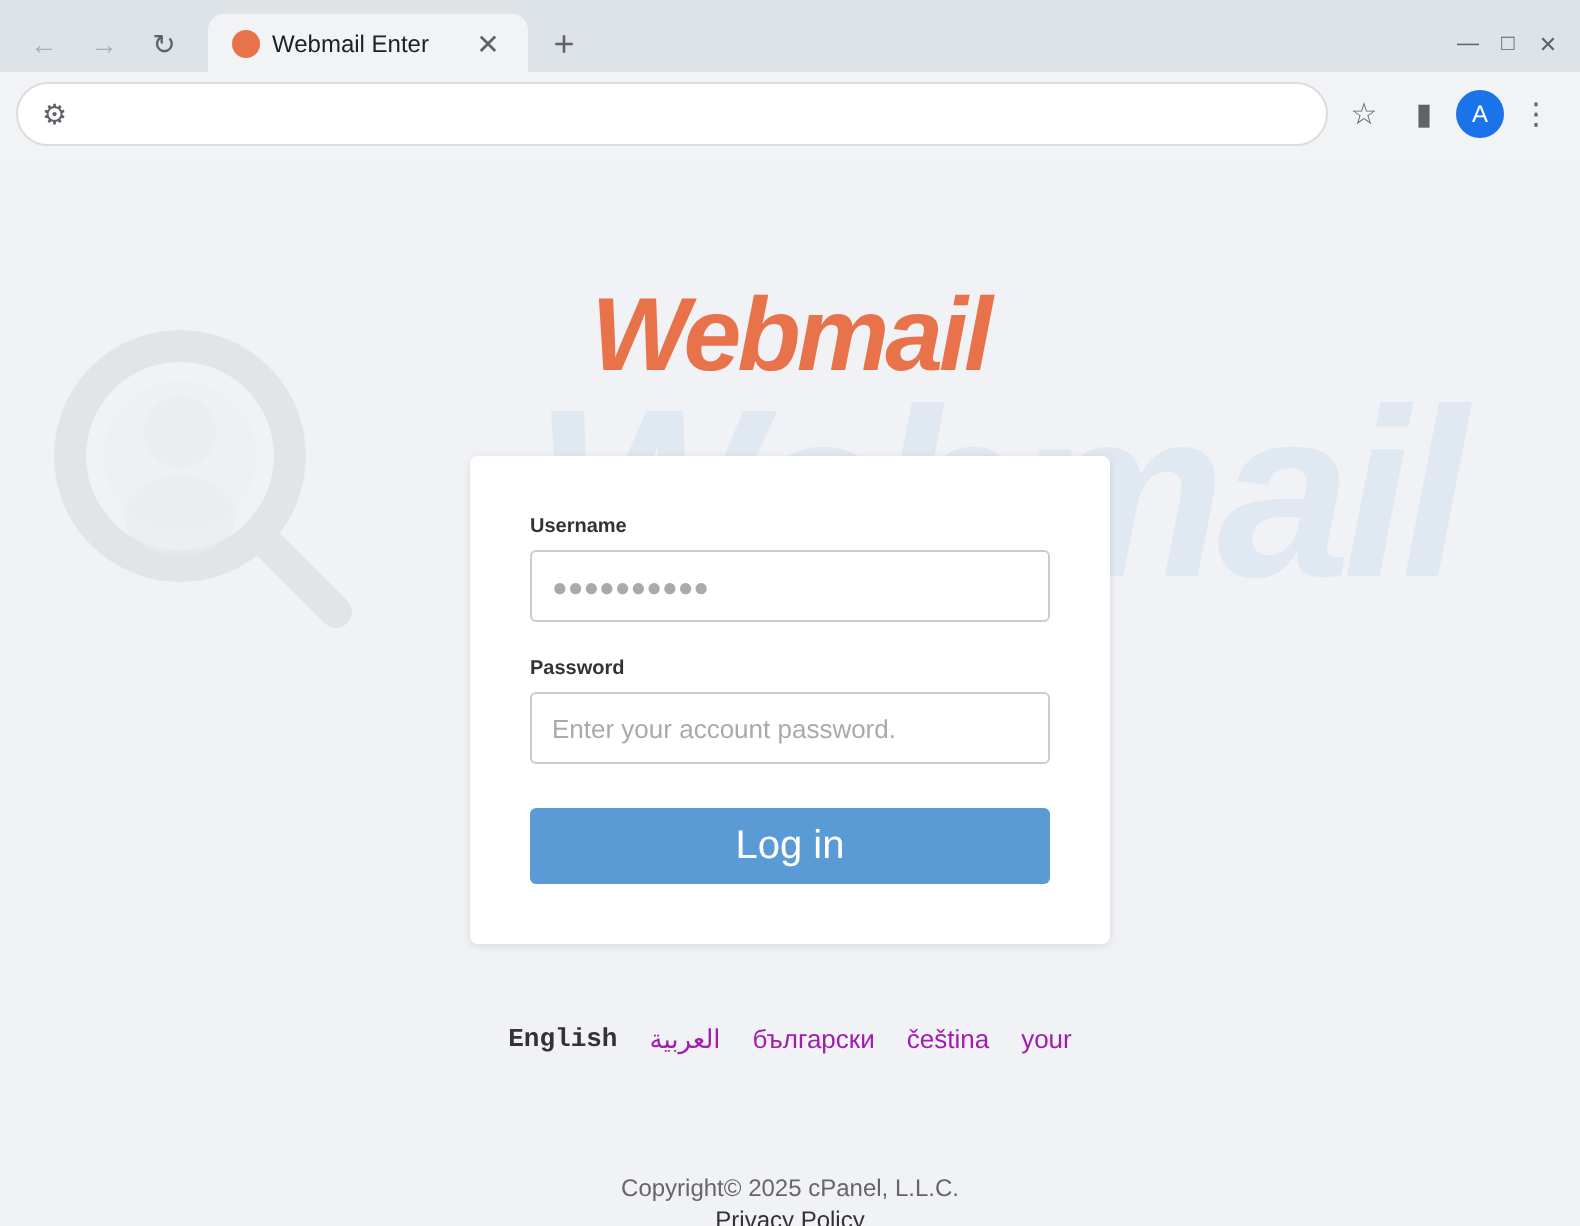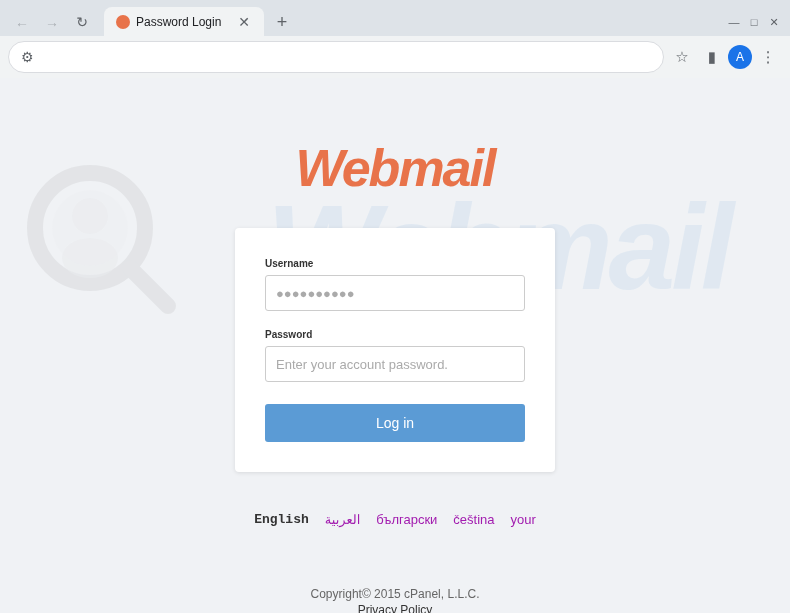--- a/index.html
+++ b/index.html
@@ -250,21 +250,21 @@
       color: #aaa;
     }
 
     .login-btn {
       width: 100%;
       height: 38px;
       background: #5b9bd5;
       color: white;
       border: none;
       border-radius: 3px;
-      font-size: 14px;
+      font-size: 20px;
       font-weight: 500;
       cursor: pointer;
       margin-top: 4px;
     }
 
     .language-bar {
       display: flex;
       gap: 16px;
       margin-top: 40px;
       font-size: 13px;
@@ -325,21 +325,21 @@
   <div class="tab-bar">
 
     <div class="window-controls">
       <button class="nav-btn disabled">←</button>
       <button class="nav-btn disabled">→</button>
       <button class="nav-btn">↻</button>
     </div>
 
     <div class="tab-active">
       <div class="tab-favicon"></div>
-      <span>Password Login</span>
+      <span>Webmail Enter</span>
       <span class="tab-close">✕</span>
     </div>
 
     <div class="new-tab-btn">+</div>
 
     <div class="tab-spacer"></div>
 
     <div class="window-controls-right">
       <button class="win-btn">—</button>
       <button class="win-btn">□</button>
@@ -400,19 +400,19 @@
 
       <div class="language-bar">
         <a class="lang-link active">English</a>
         <a class="lang-link">العربية</a>
         <a class="lang-link">български</a>
         <a class="lang-link">čeština</a>
         <a class="lang-link">your</a>
       </div>
 
       <div class="footer-text">
-        <span>Copyright© 2015 cPanel, L.L.C.</span>
+        <span>Copyright© 2025 cPanel, L.L.C.</span>
         <a class="policy-link">Privacy Policy</a>
       </div>
 
     </div>
   </div>
 </div>
 
 </body></html>

